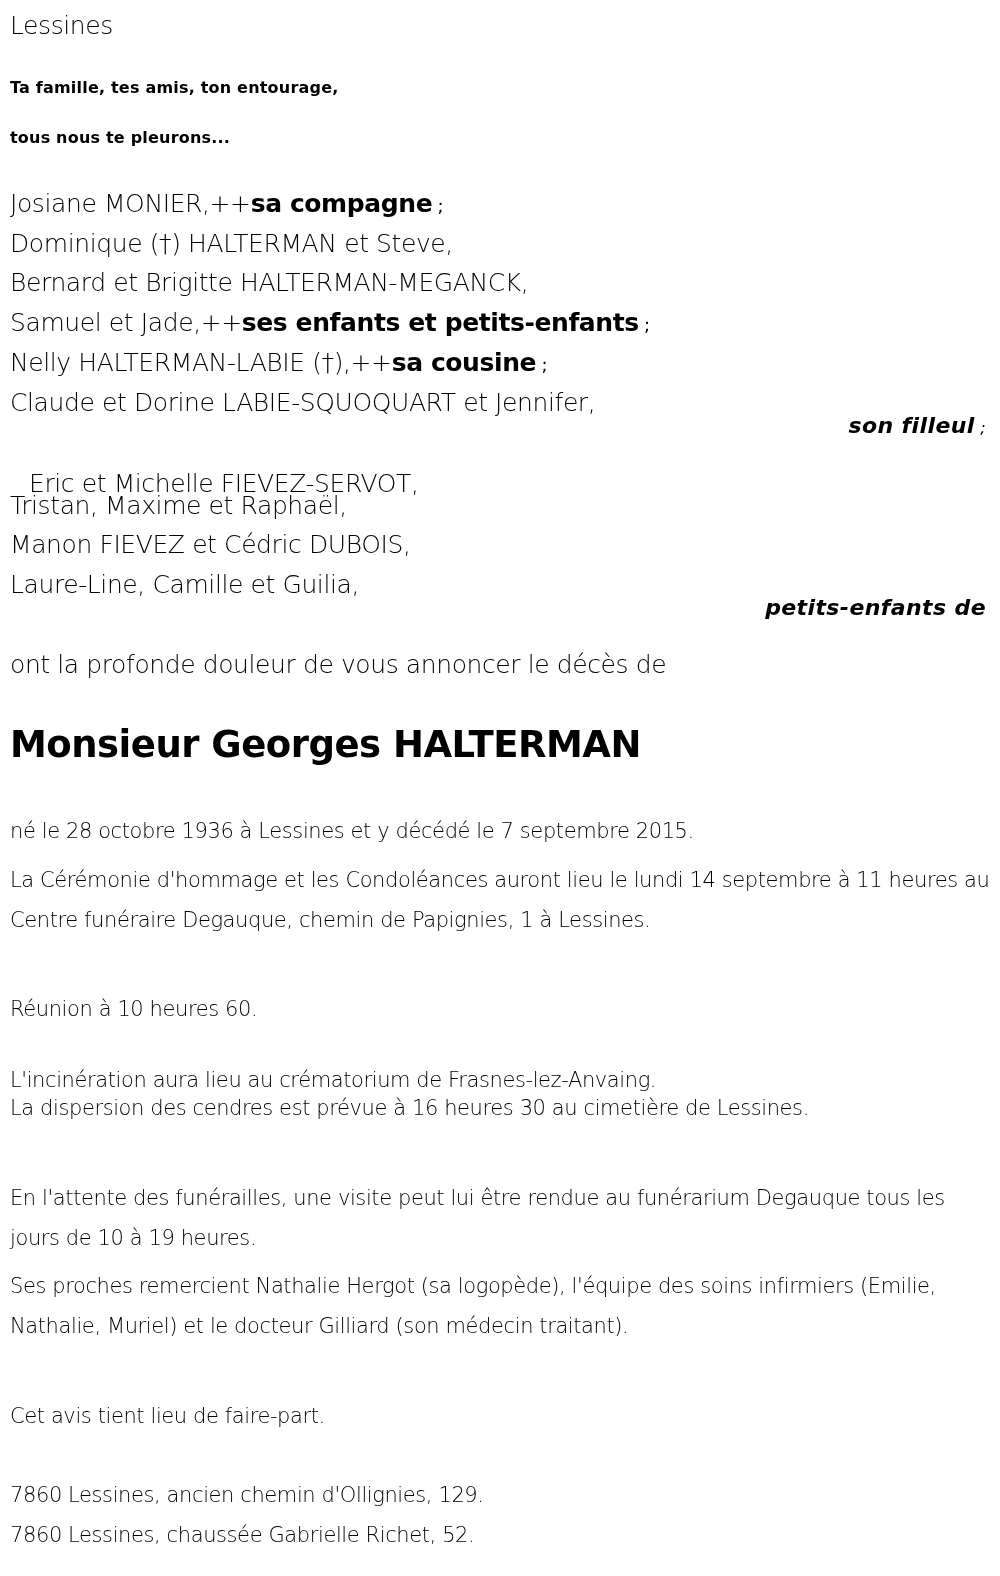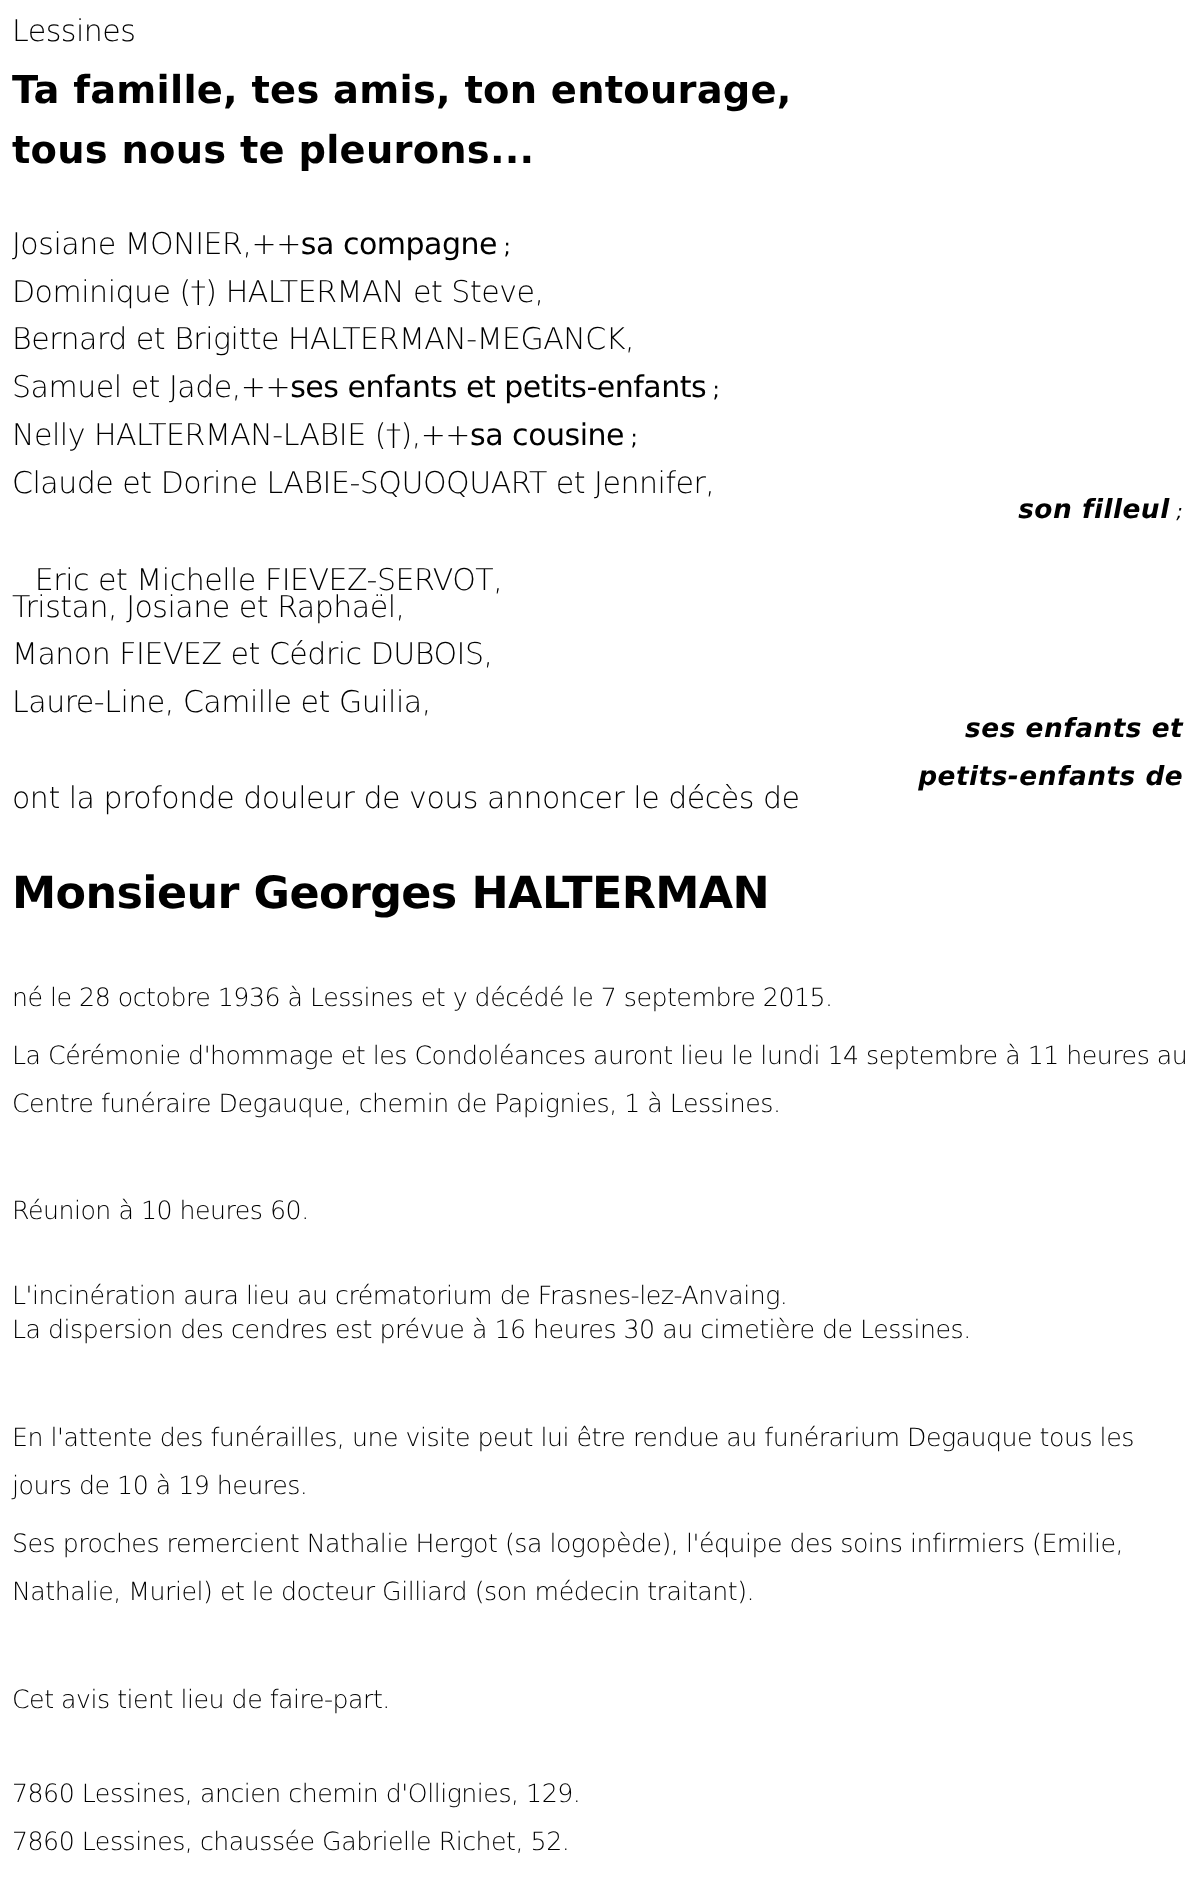--- a/index.html
+++ b/index.html
@@ -1,22 +1,22 @@
 <!DOCTYPE html>
 <html><head>
   <meta charset="utf-8">
   <style>
     html, body { margin: 0; padding: 0; background: #ffffff; }
     body {
       width: 1000px; height: 1576px; overflow: hidden; position: relative;
       font-family: "DejaVu Sans", sans-serif; color: #000;
     }
     .line { position: absolute; left: 10px; font-size: 25px; line-height: 30px; white-space: nowrap; font-weight: 300; letter-spacing: -0.4px; }
-    .bold { font-weight: normal; margin-top: 32px; }
-    .intro { position: absolute; left: 10px; font-size: 32px; font-weight: bold; line-height: 30px; white-space: nowrap; letter-spacing: 0.2px; }
+    .bold { font-weight: bold; margin-top: 32px; }
+    .intro { position: absolute; left: 10px; font-size: 16px; font-weight: bold; line-height: 30px; white-space: nowrap; letter-spacing: 0.2px; margin-top: 13px; }
     .sep { font-size: 18px; font-weight: normal; }
     .right-note { position: absolute; right: 14px; text-align: right; font-size: 22px; font-weight: bold; font-style: italic; line-height: 40px; letter-spacing: 0.4px; }
     .right-note .sep { font-size: 16px; }
     .heading { position: absolute; left: 10px; top: 722px; font-size: 37px; font-weight: bold; line-height: 46px; white-space: nowrap; letter-spacing: -0.5px; }
     .para { position: absolute; left: 10px; width: 980px; font-size: 21px; line-height: 40px; font-weight: 300; letter-spacing: -0.4px; }
   </style>
 </head>
 <body>
 
 <div>
@@ -45,31 +45,30 @@
   </div>
 
   <div class="right-note" style="top:406px;">
     <span>son filleul</span><span class="sep"> ;</span>
   </div>
 
   <div class="line" style="top:469px;margin-left:19px;">
     <span>Eric et Michelle FIEVEZ-SERVOT,</span>
   </div>
   <div class="line" style="top:491px;">
-    <span>Tristan, Josiane et Raphaël,</span>
+    <span>Tristan, Maxime et Raphaël,</span>
   </div>
   <div class="line" style="top:530px;">
     <span>Manon FIEVEZ et Cédric DUBOIS,</span>
   </div>
   <div class="line" style="top:570px;">
     <span>Laure-Line, Camille et Guilia,</span>
   </div>
 
   <div class="right-note" style="top:588px;">
-    <div>ses enfants et</div>
     <div>petits-enfants de</div>
   </div>
 
   <div class="line" style="top:650px;">ont la profonde douleur de vous annoncer le décès de</div>
 
   <div class="heading">Monsieur Georges HALTERMAN</div>
 
   <div class="para" style="top:811px;">né le 28 octobre 1936 à Lessines et y décédé le 7 septembre 2015.</div>
   <div class="para" style="top:860px;">La Cérémonie d'hommage et les Condoléances auront lieu le lundi 14 septembre à 11 heures au Centre funéraire Degauque, chemin de Papignies, 1 à Lessines.</div>
   <div class="para" style="top:989px;">Réunion à 10 heures 60.</div>

